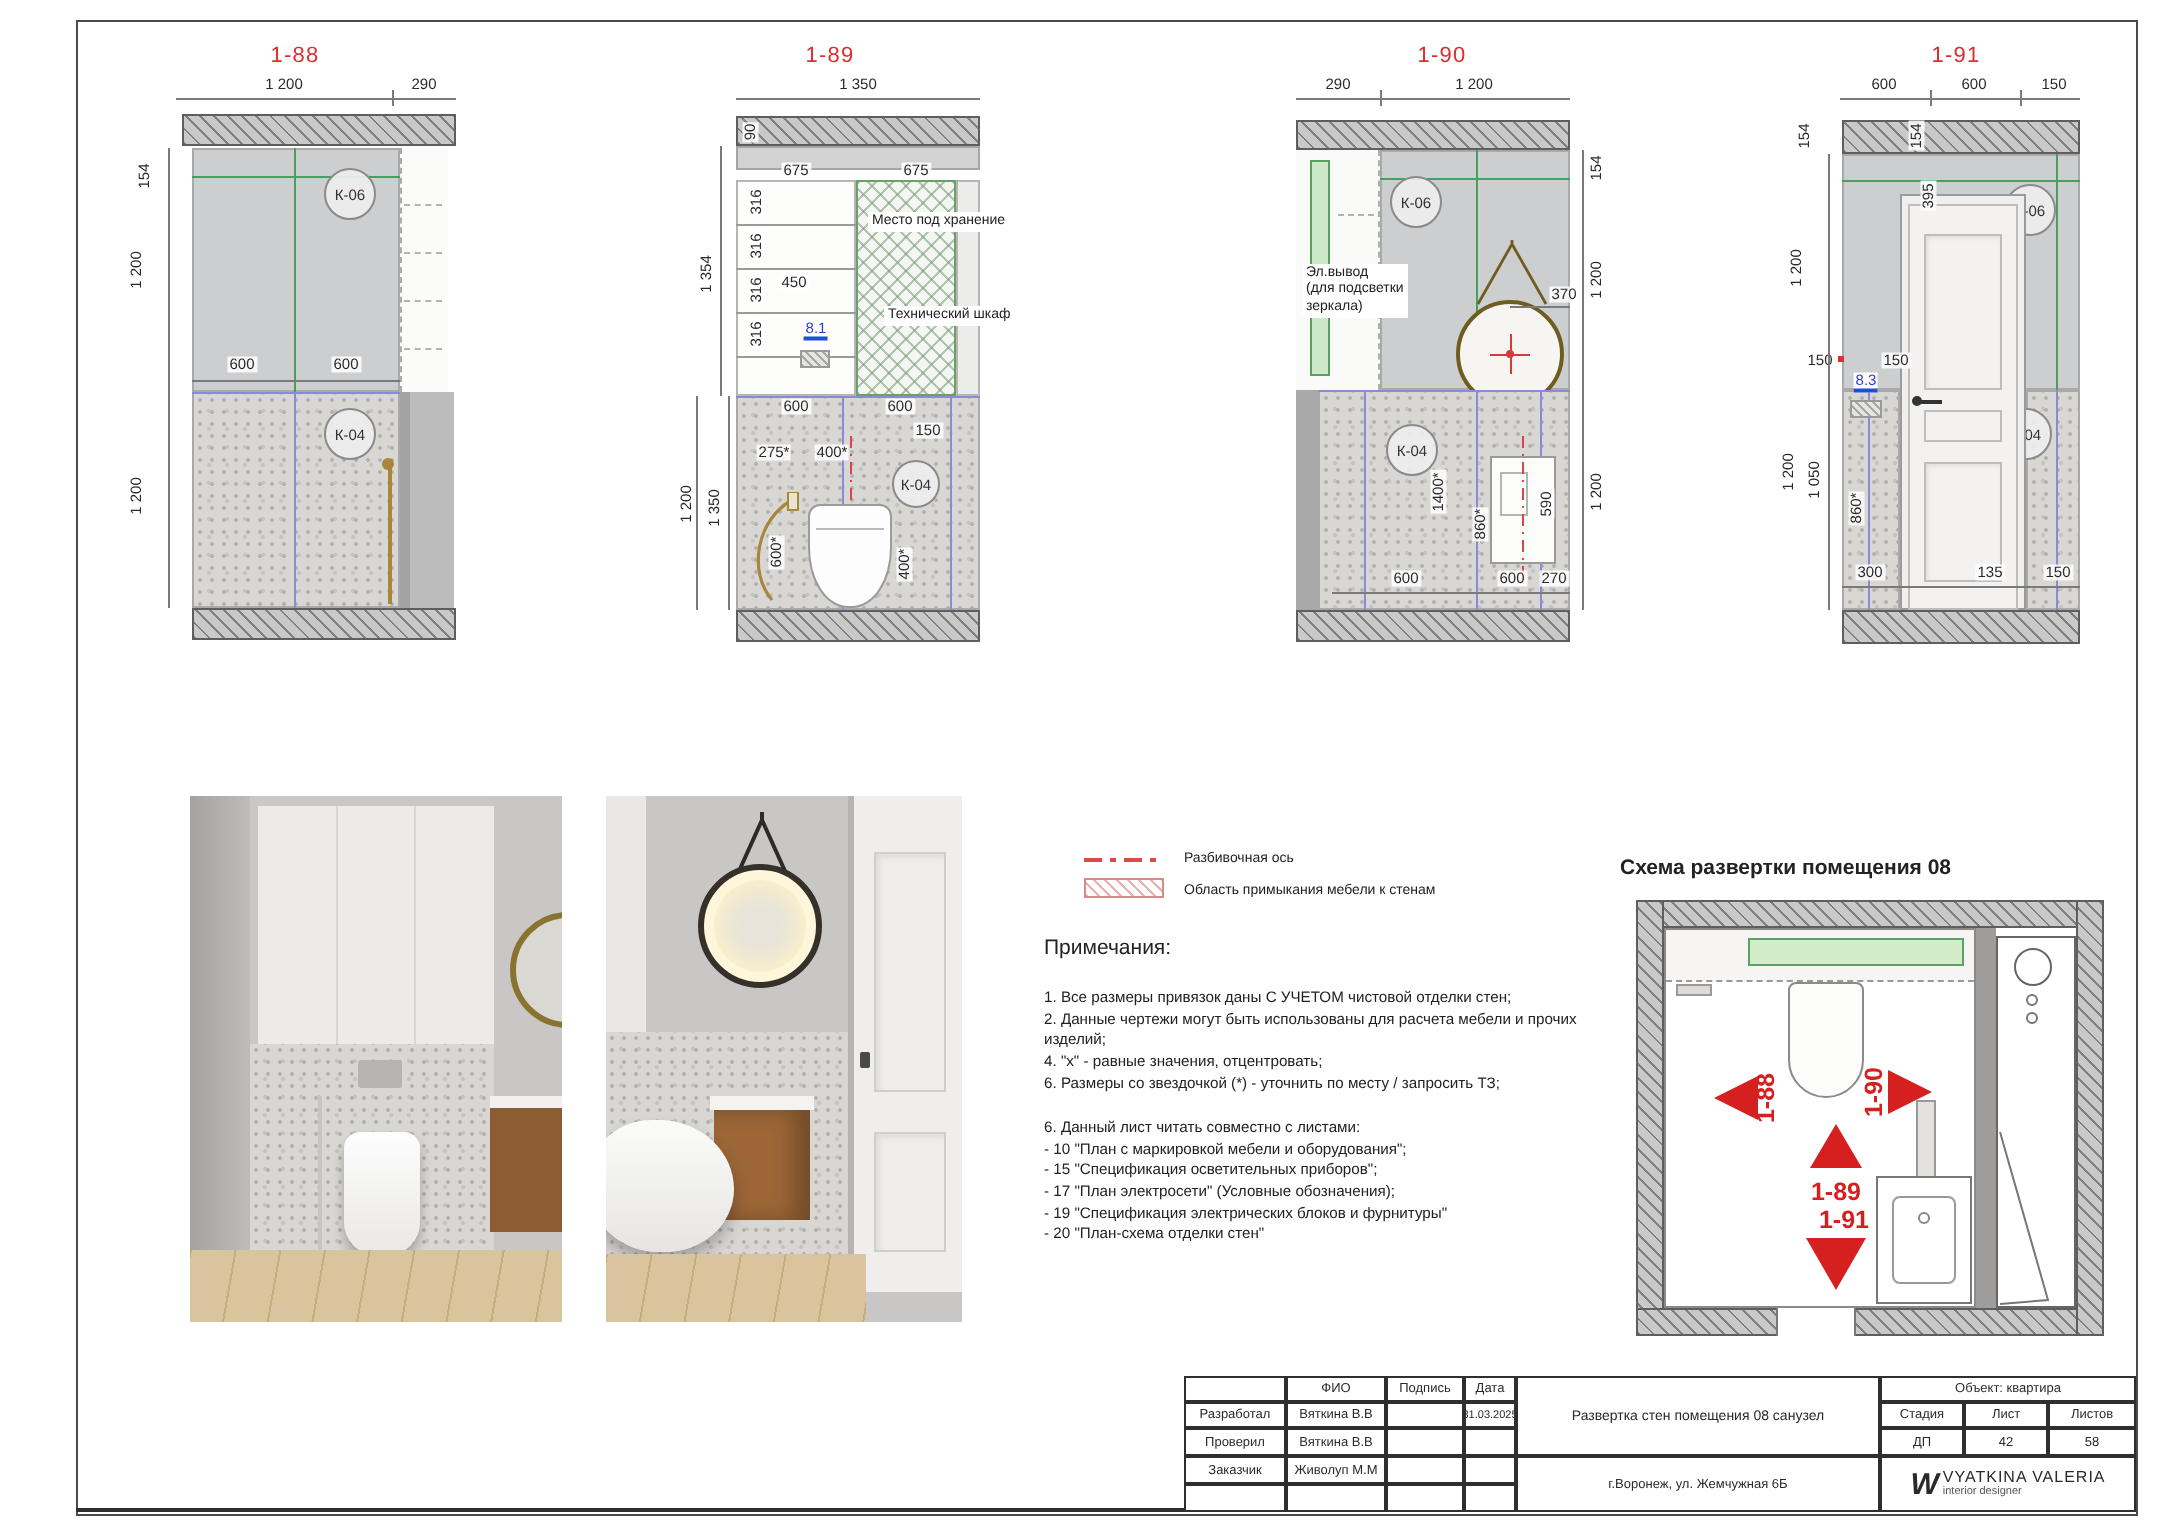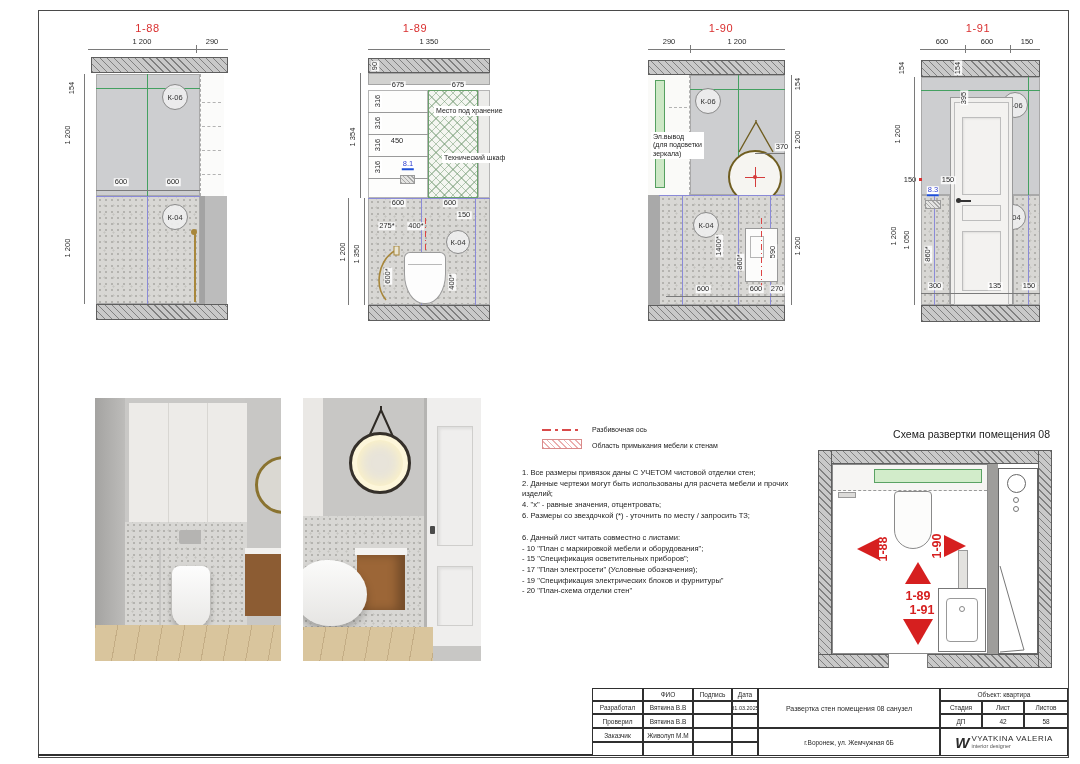--- a/index.html
+++ b/index.html
@@ -258,35 +258,36 @@
   </div>
 
   <div class="abs" style="left:520px;top:398px;width:280px;height:64px;">
     <div class="abs" style="left:22px;top:31px;width:40px;height:2px;background:repeating-linear-gradient(90deg,#d94a4a 0 9px,transparent 9px 13px,#d94a4a 13px 16px,transparent 16px 20px);"></div>
     <div class="note" style="position:absolute;left:72px;top:27px;font-size:7px;">Разбивочная ось</div>
     <div class="abs" style="left:22px;top:41px;width:40px;height:10px;background:#fff repeating-linear-gradient(45deg,rgba(220,110,110,.55) 0 1px,transparent 1px 4px);border:1px solid #d98a8a;box-sizing:border-box;"></div>
     <div class="note" style="position:absolute;left:72px;top:43px;font-size:7px;">Область примыкания мебели к стенам</div>
   </div>
 
   <div class="abs" style="left:522px;top:468px;width:276px;">
+    <div style="font-size:10.5px;color:#222;margin-bottom:14px;">Примечания:</div>
     <div class="note">1. Все размеры привязок даны С УЧЕТОМ чистовой отделки стен;</div>
     <div class="note">2. Данные чертежи могут быть использованы для расчета мебели и прочих изделий;</div>
     <div class="note">4. "х" - равные значения, отцентровать;</div>
     <div class="note">6. Размеры со звездочкой (*) - уточнить по месту / запросить ТЗ;</div>
     <div style="height:12px;"></div>
     <div class="note">6. Данный лист читать совместно с листами:</div>
     <div class="note">- 10 "План с маркировкой мебели и оборудования";</div>
     <div class="note">- 15 "Спецификация осветительных приборов";</div>
     <div class="note">- 17 "План электросети" (Условные обозначения);</div>
     <div class="note">- 19 "Спецификация электрических блоков и фурнитуры"</div>
     <div class="note">- 20 "План-схема отделки стен"</div>
   </div>
 
   <div class="abs" style="left:810px;top:428px;width:252px;height:242px;">
-    <div style="position:absolute;left:0;right:12px;top:0;text-align:right;font-size:10.5px;color:#222;">Схема развертки помещения 08</div>
+    <div style="position:absolute;left:0;right:0;top:0;text-align:left;font-size:10.5px;color:#222;font-weight:bold;">Схема развертки помещения 08</div>
     <div class="beam" style="left:8px;top:22px;width:234px;height:14px;"></div>
     <div class="beam" style="left:8px;top:22px;width:14px;height:218px;"></div>
     <div class="beam" style="left:8px;top:226px;width:234px;height:14px;"></div>
     <div class="beam" style="left:228px;top:22px;width:14px;height:218px;"></div>
     <div class="abs" style="left:22px;top:36px;width:156px;height:190px;background:#fff;border:1px solid #8a8a8a;box-sizing:border-box;"></div>
     <div class="abs" style="left:78px;top:226px;width:40px;height:14px;background:#fff;border-left:1px solid #777;border-right:1px solid #777;box-sizing:border-box;"></div>
     <div class="abs" style="left:23px;top:37px;width:154px;height:26px;background:#f6f5f3;border-bottom:1px dashed #999;box-sizing:border-box;"></div>
     <div class="abs" style="left:64px;top:41px;width:108px;height:14px;background:#d2ecca;border:1px solid #5aa263;box-sizing:border-box;"></div>
     <div class="abs" style="left:28px;top:64px;width:18px;height:6px;background:#dcdbd9;border:1px solid #9a9a9a;box-sizing:border-box;"></div>
     <div class="abs" style="left:84px;top:63px;width:38px;height:58px;background:#fcfcfb;border:1px solid #8a8a8a;border-radius:4px 4px 19px 19px;box-sizing:border-box;"></div>

